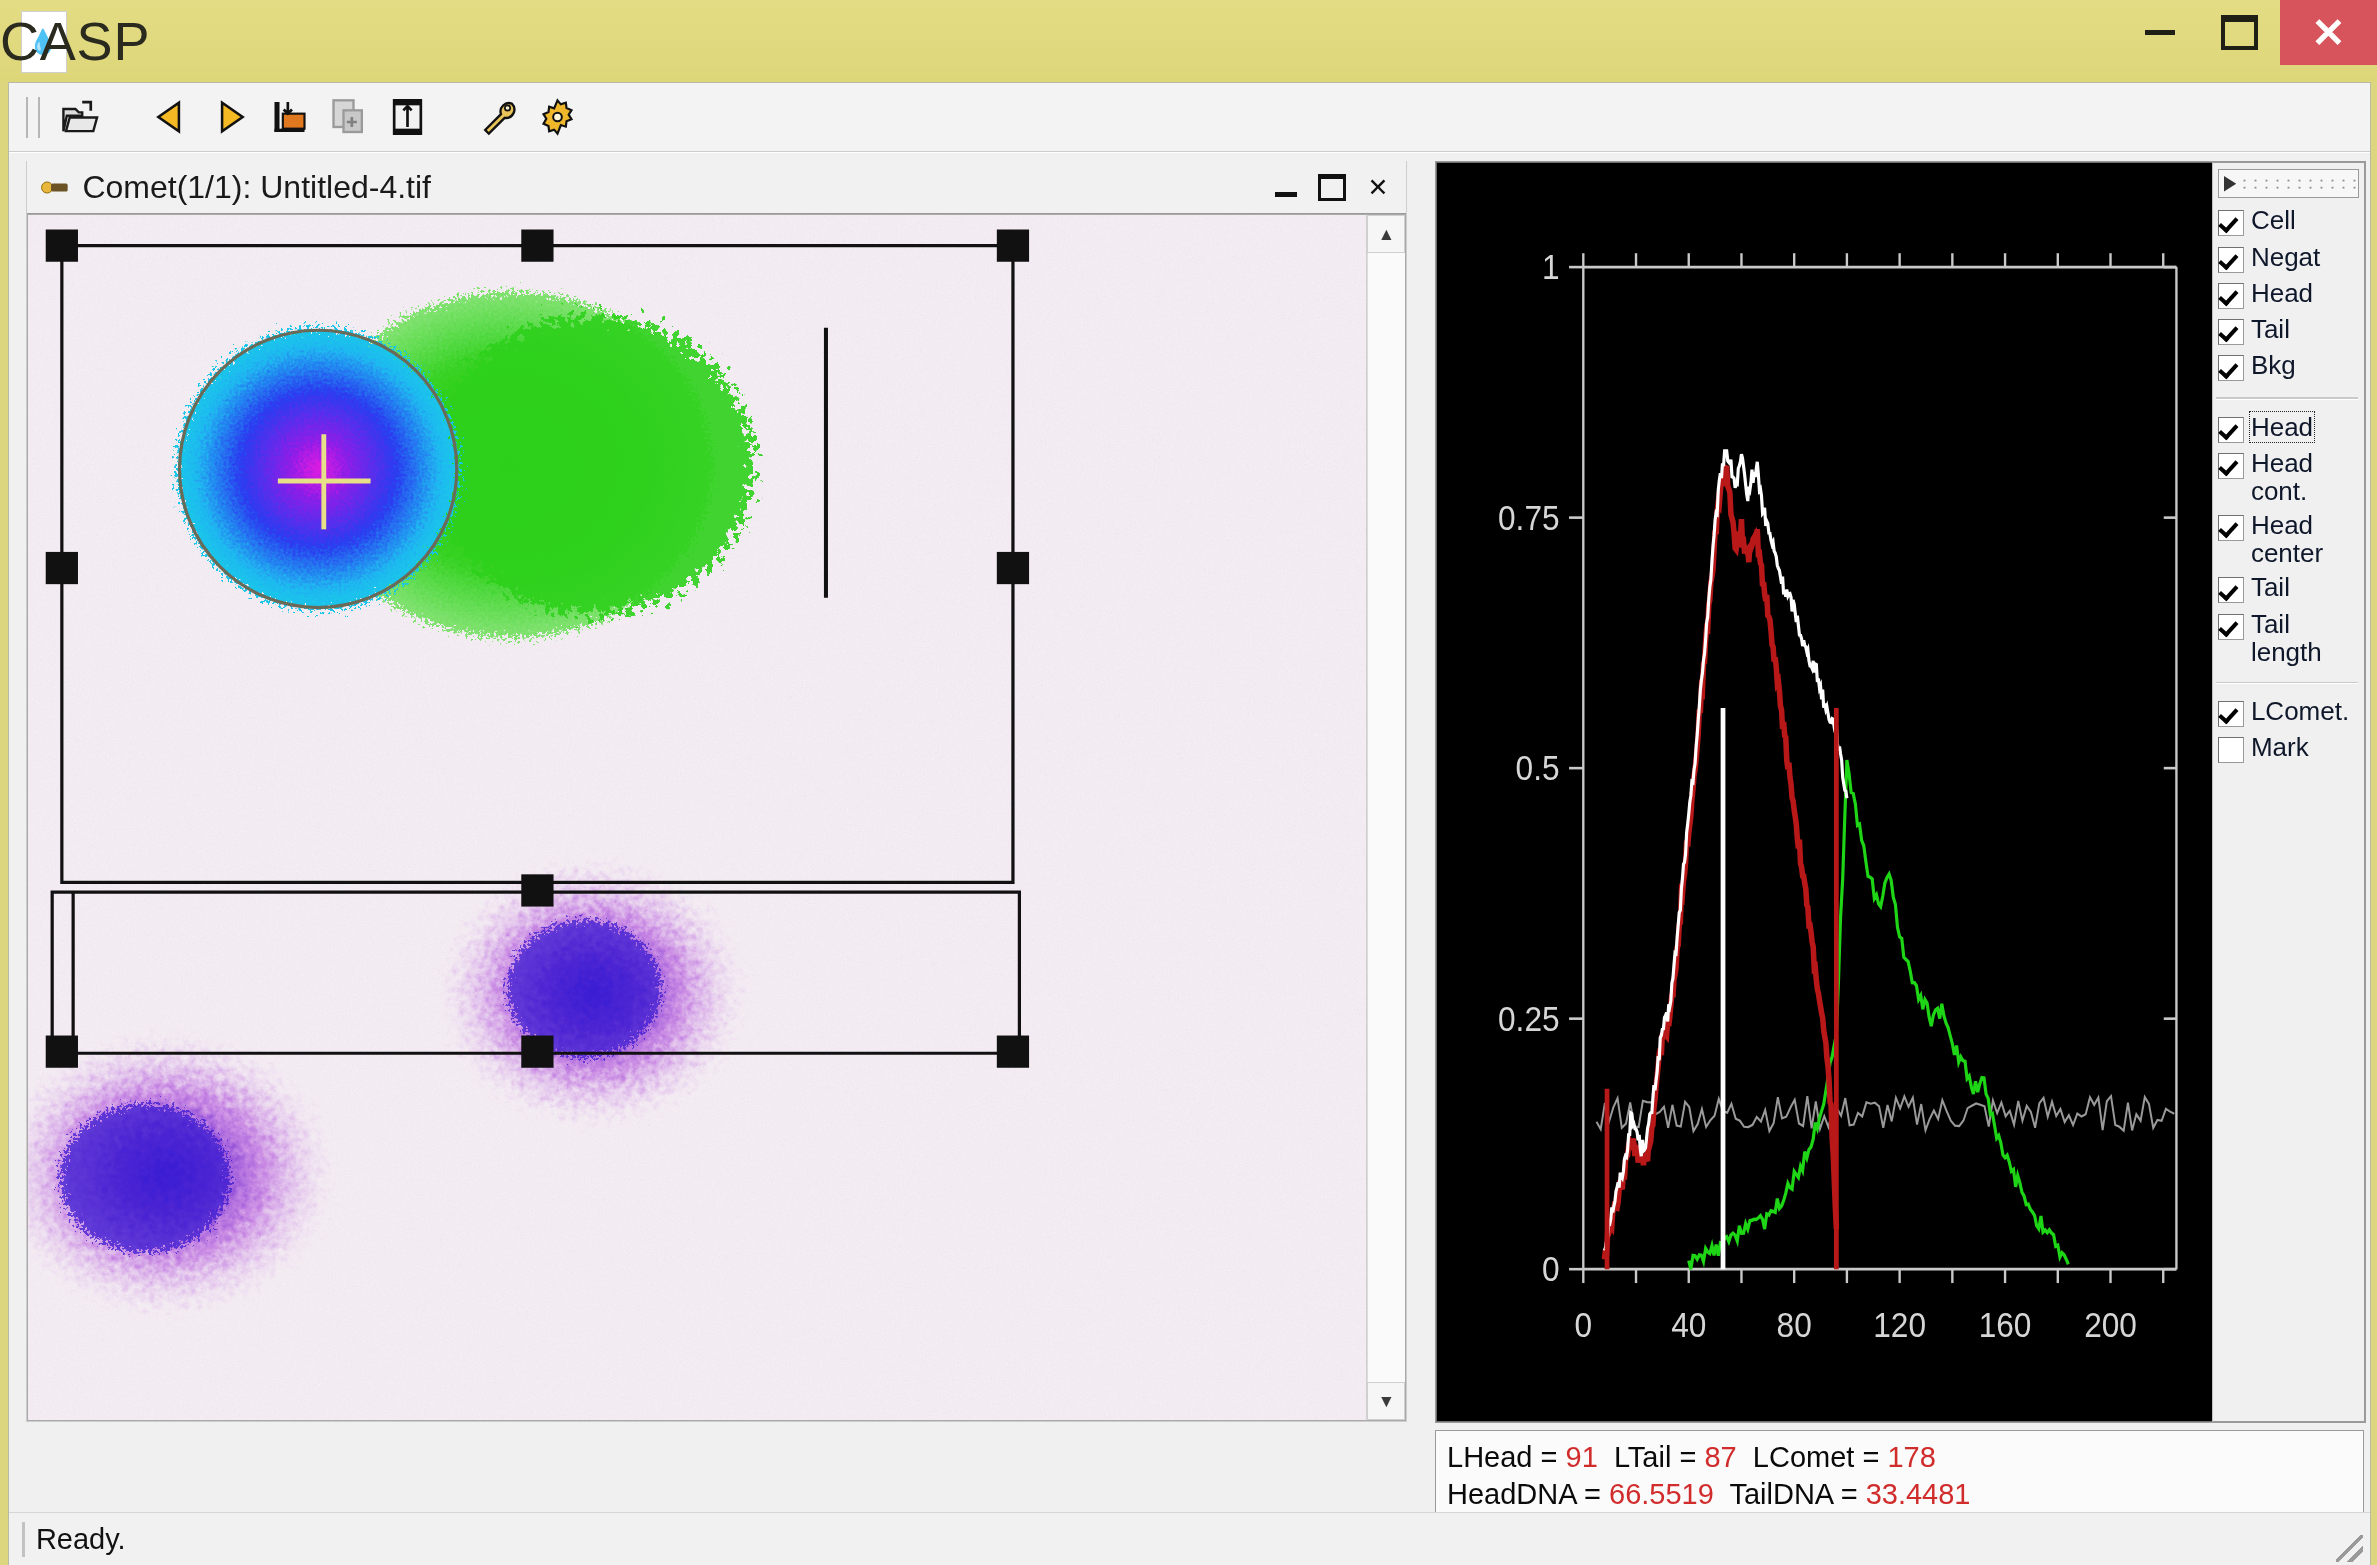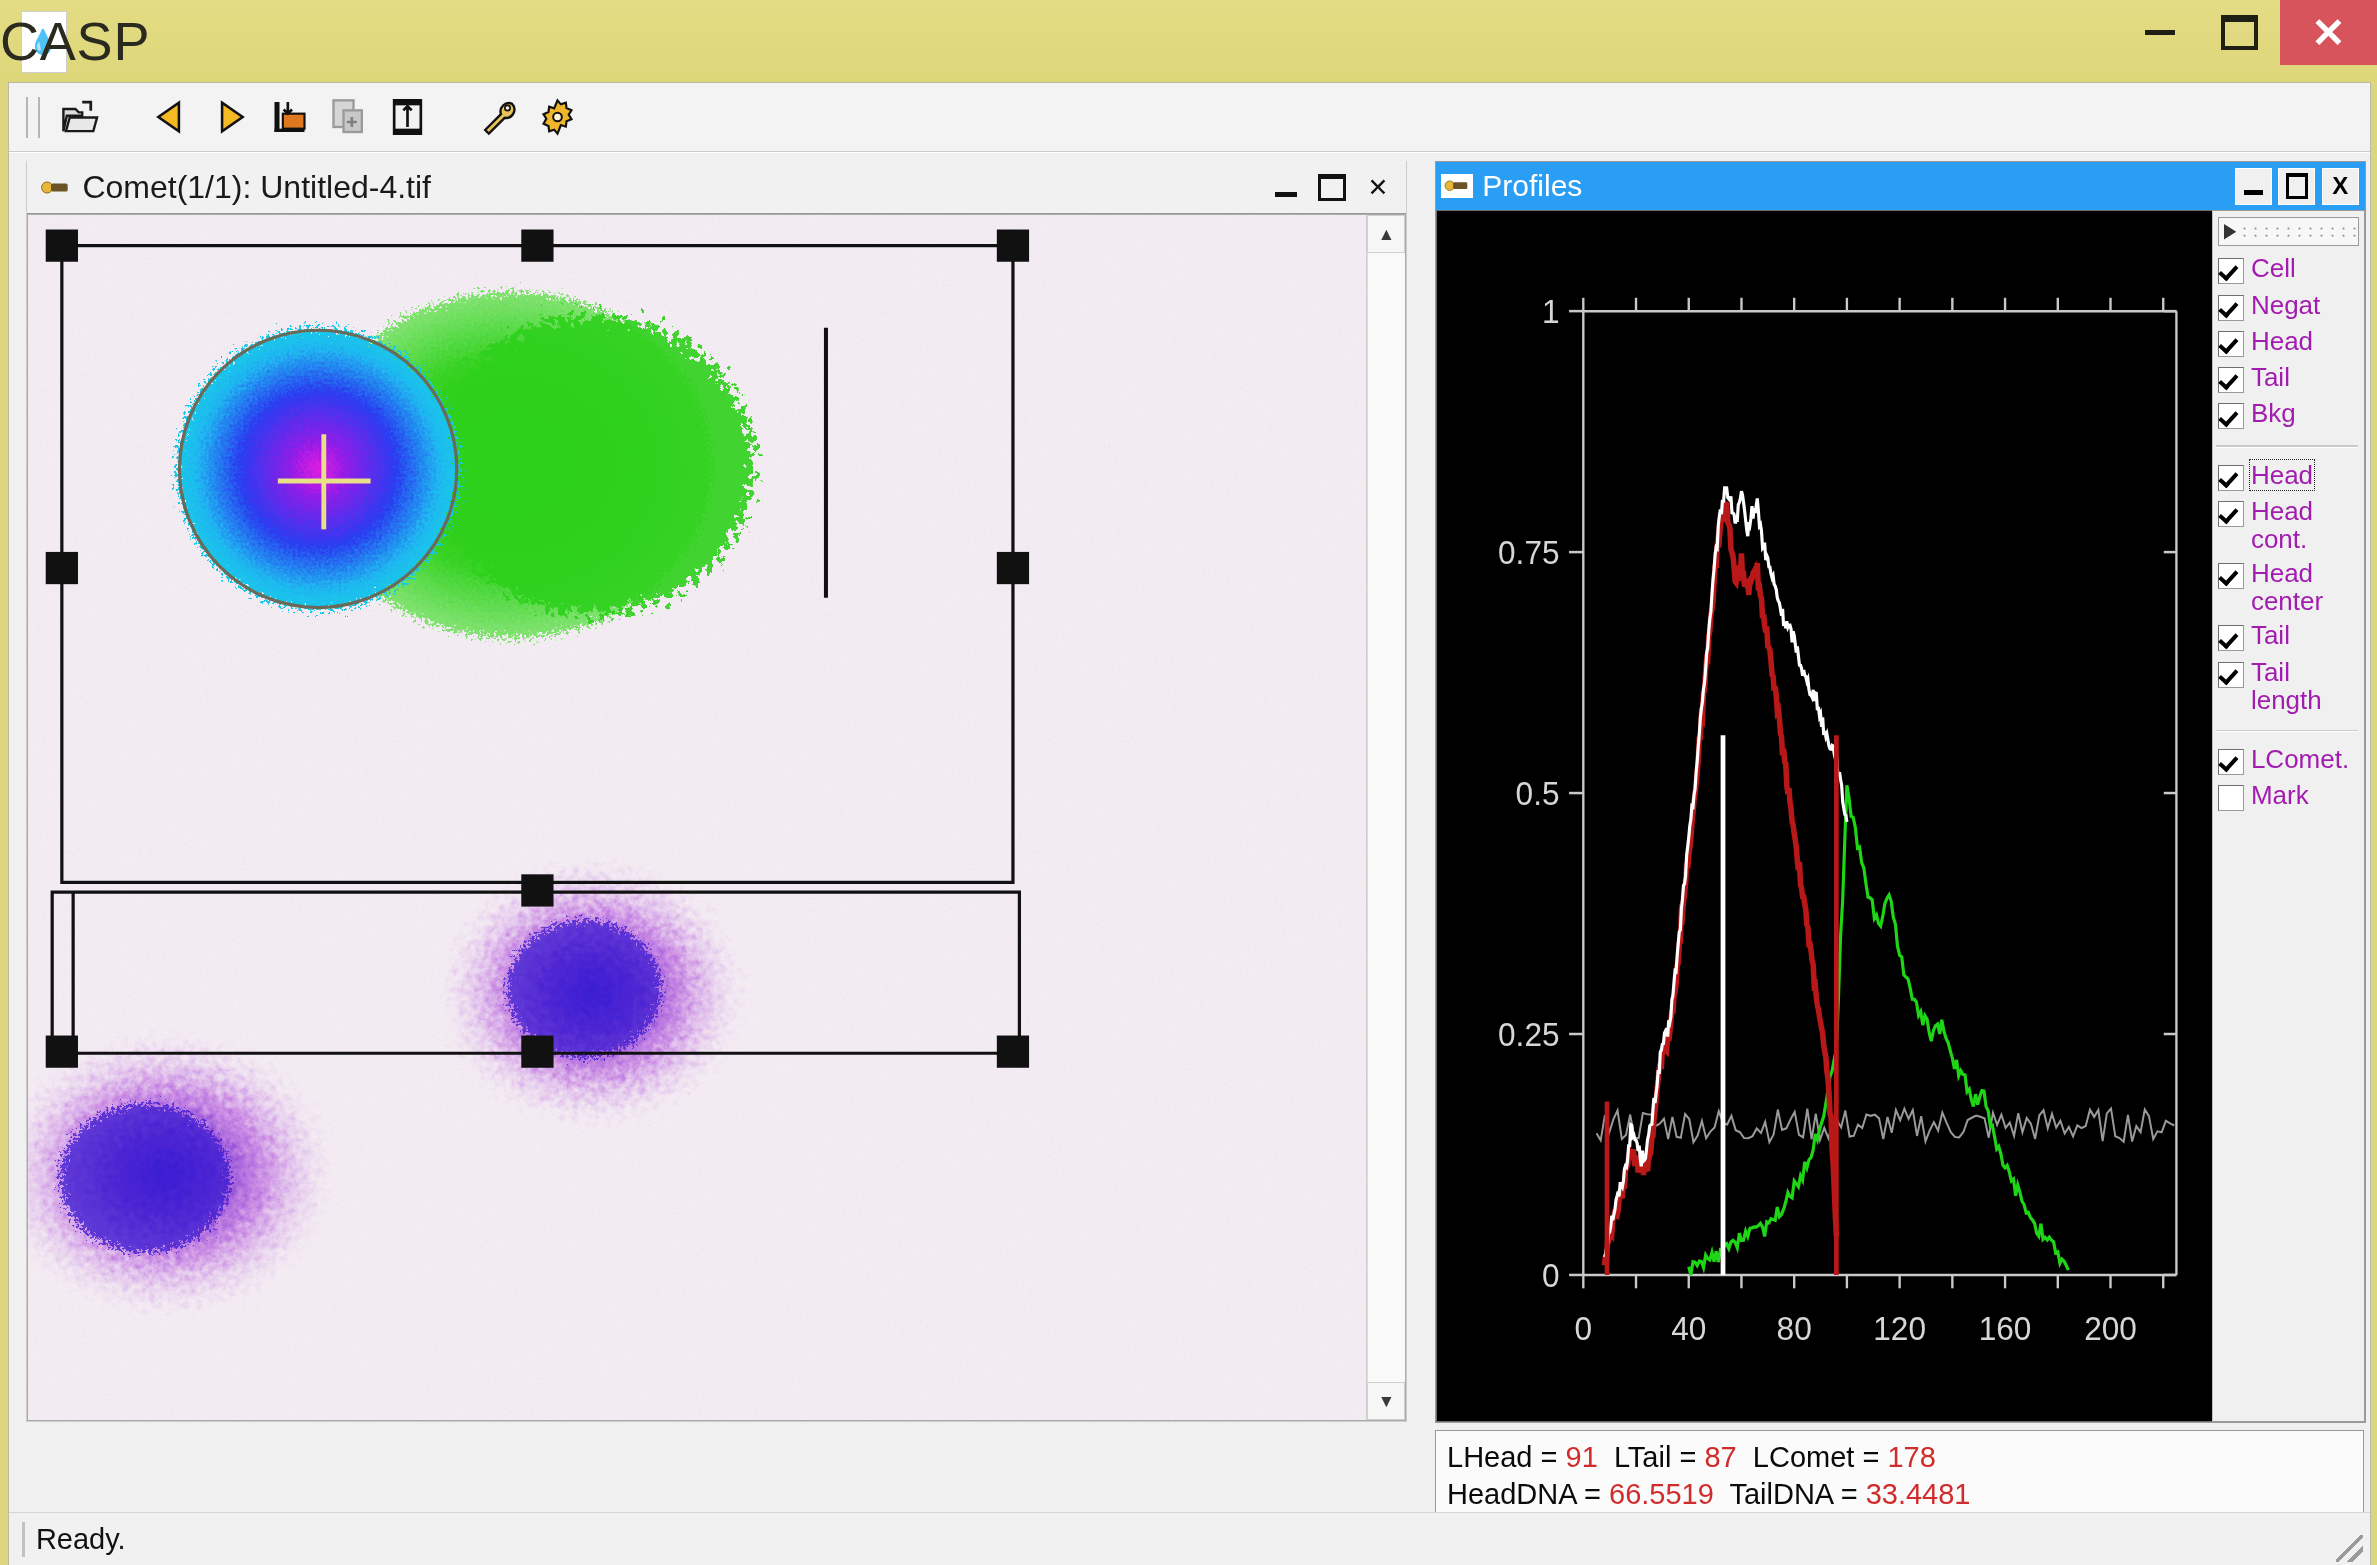--- a/index.html
+++ b/index.html
@@ -152,21 +152,21 @@
   .cb-row{display:flex;align-items:flex-start;margin:0 0 6.3px 0;}
   .cbox{
     flex:0 0 24px;width:24px;height:24px;background:#fff;
     border:1.6px solid #9a9a9a;border-top-color:#707070;border-left-color:#707070;
     position:relative;margin-top:4px;margin-right:7.1px;cursor:default;
   }
   .cbox.checked::after{
     content:"";position:absolute;left:4px;top:3.2px;width:7.1px;height:13.5px;
     border:solid #000;border-width:0 4px 4px 0;transform:rotate(42deg);
   }
-  .cb-label{font-size:26px;line-height:28px;color:#a21caf;white-space:pre-line;}
+  .cb-label{font-size:26px;line-height:28px;color:#0f172a;white-space:pre-line;}
   .cb-row.focused .cb-label{outline:1.6px dotted #222;outline-offset:1.6px;}
   .cb-sep{height:1.6px;background:#c9c9c9;margin:6.3px 6.3px 9.5px 3.2px;border-bottom:0.8px solid #fff;}
 
   
   #results-box{
     position:absolute;left:1426px;top:1277px;width:929px;height:158px;
     background:#fbfbfb;border:1.6px solid #9a9a9a;
     padding:8px 11px;box-sizing:border-box;
   }
   .res-line{font-size:29px;line-height:37px;color:#0a0a0a;white-space:pre;}
@@ -377,38 +377,20 @@
 
           <div id="comet-vscroll">
             <div class="sb-arrow">▲</div>
             <div class="sb-track"></div>
             <div class="sb-arrow">▼</div>
           </div>
         </div>
       </div>
 
       <div id="profiles-window">
-        <div id="profiles-titlebar">
-          <span class="ic">
-            <svg width="27" height="17.4" viewBox="0 0 40 24">
-              <circle cx="10" cy="12" r="7" fill="#e8b63a" stroke="#8a6a10" stroke-width="1.2"></circle>
-              <rect x="15" y="7" width="21" height="10" rx="2" fill="#6b5326"></rect>
-            </svg>
-          </span>
-          <span id="profiles-title-text">Profiles</span>
-          <div class="pbtns">
-            <div class="pbtn min">
-                <i></i>
-              </div>
-            <div class="pbtn max">
-                <i></i>
-              </div>
-            <div class="pbtn">X</div>
-          </div>
-        </div>
 
         <div id="profiles-body">
           <div id="plot-area">
             <svg id="plot-svg" viewBox="0 0 980 1450" preserveAspectRatio="none">
                 <rect x="0" y="0" width="980" height="1450" fill="#000"></rect>
                 <line x1="185" y1="120" x2="935" y2="120" stroke="#c9c9c9" stroke-width="3"></line>
                 <line x1="185" y1="120" x2="185" y2="1275" stroke="#c9c9c9" stroke-width="3"></line>
                 <line x1="185" y1="1275" x2="935" y2="1275" stroke="#c9c9c9" stroke-width="3"></line>
                 <line x1="935" y1="120" x2="935" y2="1275" stroke="#c9c9c9" stroke-width="3"></line>
                 <line x1="185" y1="1275" x2="185" y2="1291" stroke="#c9c9c9" stroke-width="3"></line>

